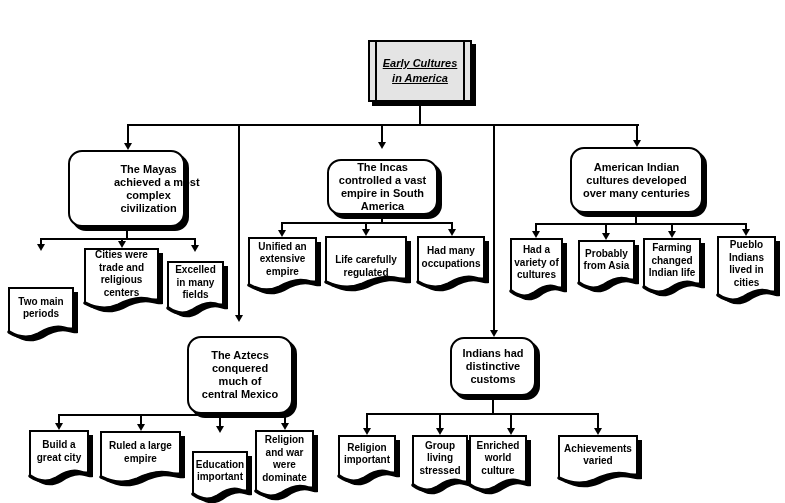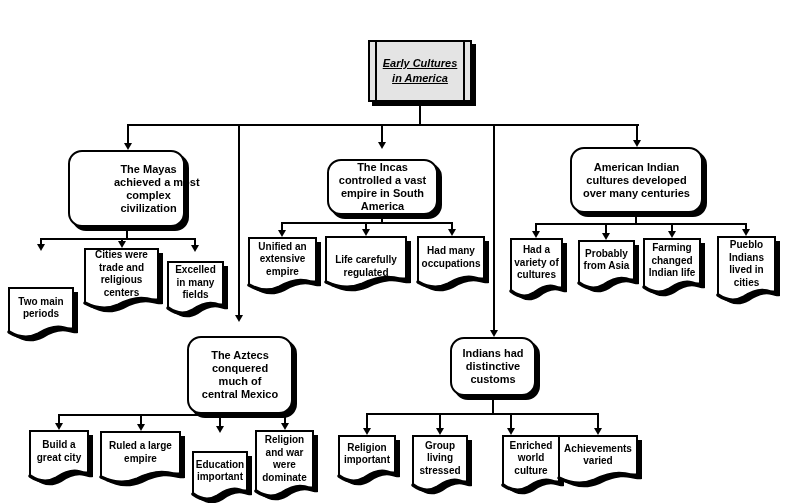--- a/index.html
+++ b/index.html
@@ -301,21 +301,21 @@
   <div class="note" style="left:412px;top:435px;width:56px;height:57px;">
       <svg width="62" height="63" class="noteshape">
         <path d="M 1 50 C 7.8 55 15.7 58 25.8 52 C 33.6 46.5 40.3 44 47.0 46 C 51.5 47.5 53.8 47.5 55 47 L 55 1 L 1 1 Z" fill="#000" transform="translate(5,4)"></path>
         <path d="M 1 50 C 7.8 55 15.7 58 25.8 52 C 33.6 46.5 40.3 44 47.0 46 C 51.5 47.5 53.8 47.5 55 47 L 55 1 L 1 1 Z" fill="#fff" stroke="#000" stroke-width="2"></path>
         <path d="M 1 50 C 7.8 55 15.7 58 25.8 52 C 33.6 46.5 40.3 44 47.0 46 C 51.5 47.5 53.8 47.5 55 47" fill="none" stroke="#000" stroke-width="3.5" stroke-linecap="round"></path>
       </svg>
     <span class="nlab">Group
 living
 stressed</span>
   </div>
-  <div class="note" style="left:502px;top:435px;width:58px;height:57px;">
+  <div class="note" style="left:469px;top:435px;width:58px;height:57px;">
       <svg width="64" height="63" class="noteshape">
         <path d="M 1 50 C 8.1 55 16.2 58 26.7 52 C 34.8 46.5 41.8 44 48.7 46 C 53.4 47.5 55.7 47.5 57 47 L 57 1 L 1 1 Z" fill="#000" transform="translate(5,4)"></path>
         <path d="M 1 50 C 8.1 55 16.2 58 26.7 52 C 34.8 46.5 41.8 44 48.7 46 C 53.4 47.5 55.7 47.5 57 47 L 57 1 L 1 1 Z" fill="#fff" stroke="#000" stroke-width="2"></path>
         <path d="M 1 50 C 8.1 55 16.2 58 26.7 52 C 34.8 46.5 41.8 44 48.7 46 C 53.4 47.5 55.7 47.5 57 47" fill="none" stroke="#000" stroke-width="3.5" stroke-linecap="round"></path>
       </svg>
     <span class="nlab">Enriched
 world
 culture</span>
   </div>
   <div class="note" style="left:558px;top:435px;width:80px;height:50px;">

